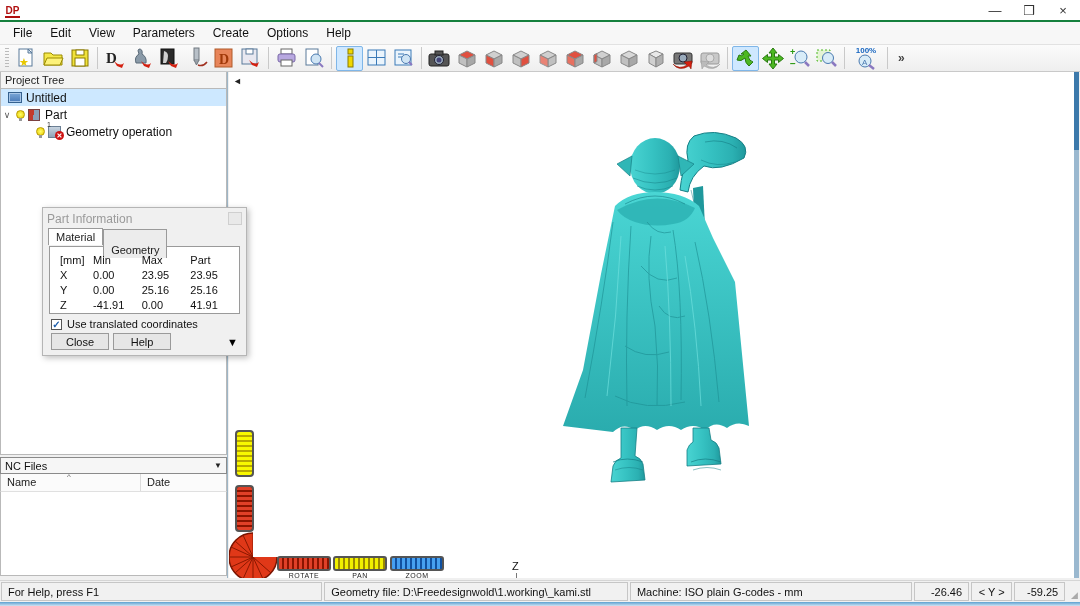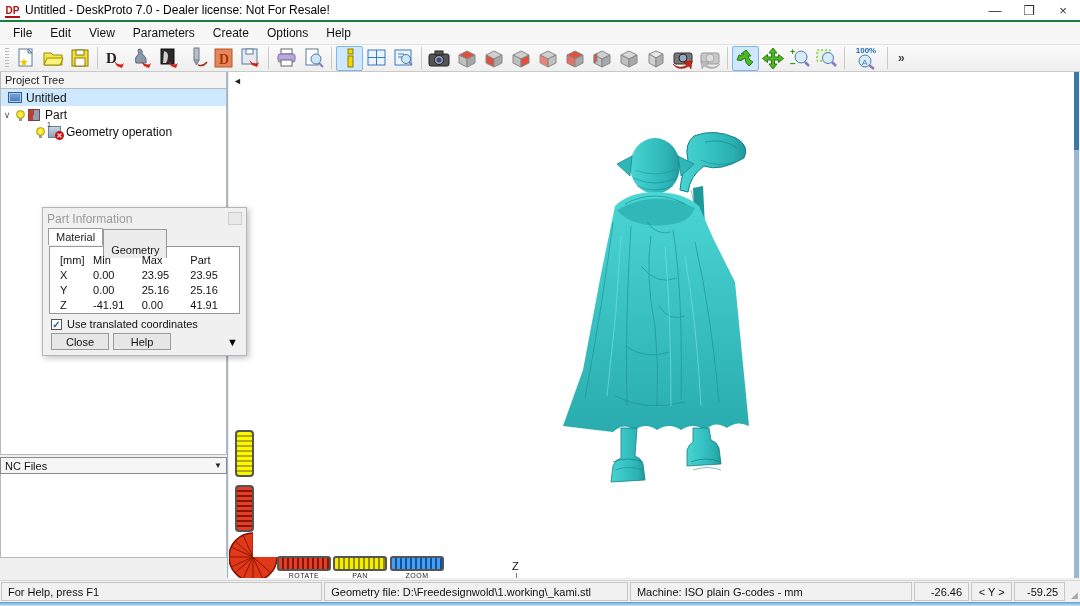--- a/index.html
+++ b/index.html
@@ -130,21 +130,20 @@
   #sb-grip { width:14px; display:flex; align-items:flex-end; justify-content:flex-end; padding:2px;
              color:#aaa; font-size:9px; }
   #bottom-border { left:0; top:602px; width:1080px; height:4px;
                    background:linear-gradient(#5ba0d0,#cfe3f3); }
 </style>
 </head>
 <body>
 
 <div id="titlebar" class="abs">
   <div id="app-logo">DP</div>
-  <div id="title-text">Untitled - DeskProto 7.0 - Dealer license: Not For Resale!</div>
   <div id="win-controls">
     <div class="win-btn">—</div>
     <div class="win-btn">❒</div>
     <div class="win-btn">×</div>
   </div>
 </div>
 
 <div id="menubar" class="abs">
   <div class="menu-item">File</div>
   <div class="menu-item">Edit</div>
@@ -411,20 +410,27 @@
         <span class="num-badge">1</span>
         <span class="x-badge">✕</span>
       </span>
       <span>Geometry operation</span>
     </div>
   </div>
 
   <div id="nc-header">
     <span>NC Files</span>
     <span class="dd">▼</span>
+  </div>
+  <div id="nc-cols">
+    <span class="col-name">
+      <span>Name</span>
+      <span class="sort-ind">^</span>
+    </span>
+    <span class="col-date">Date</span>
   </div>
   <div id="nc-body"></div>
 </div>
 
 <div id="part-dialog" class="abs">
   <div id="pd-titlebar">
     <span id="pd-title">Part Information</span>
     <span id="pd-sysbtn"></span>
   </div>
   <div id="pd-tabs">

